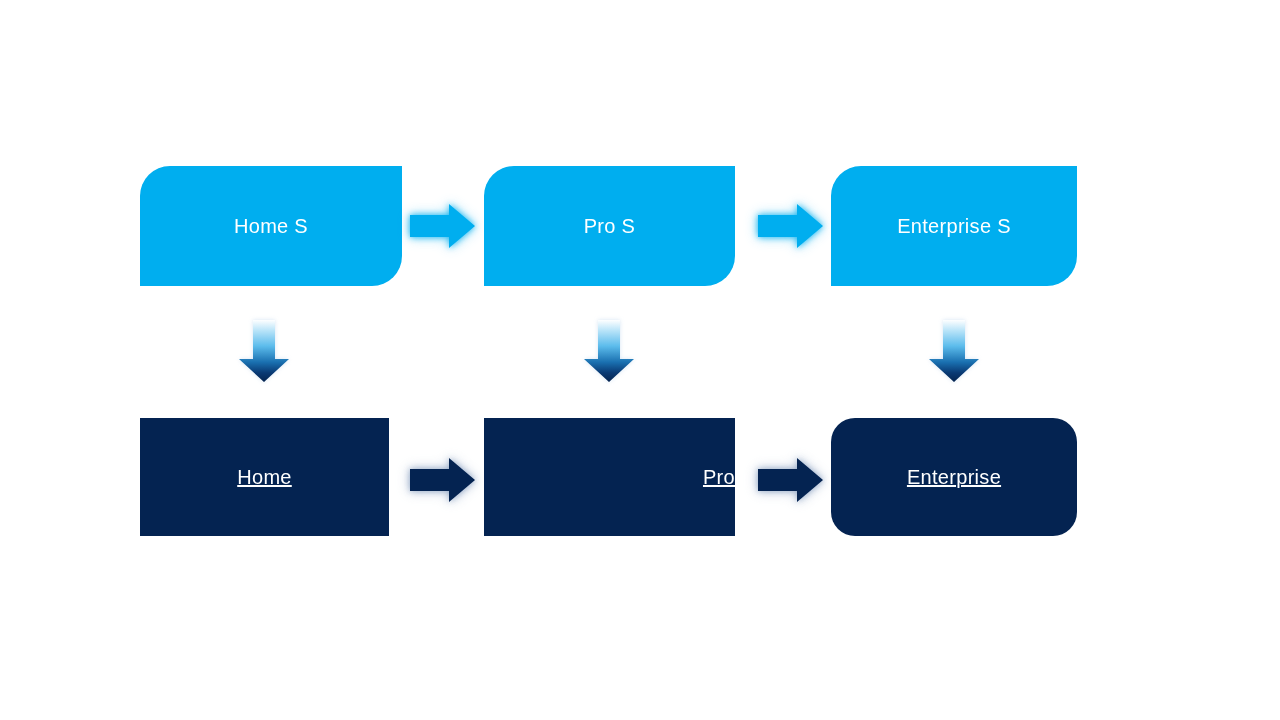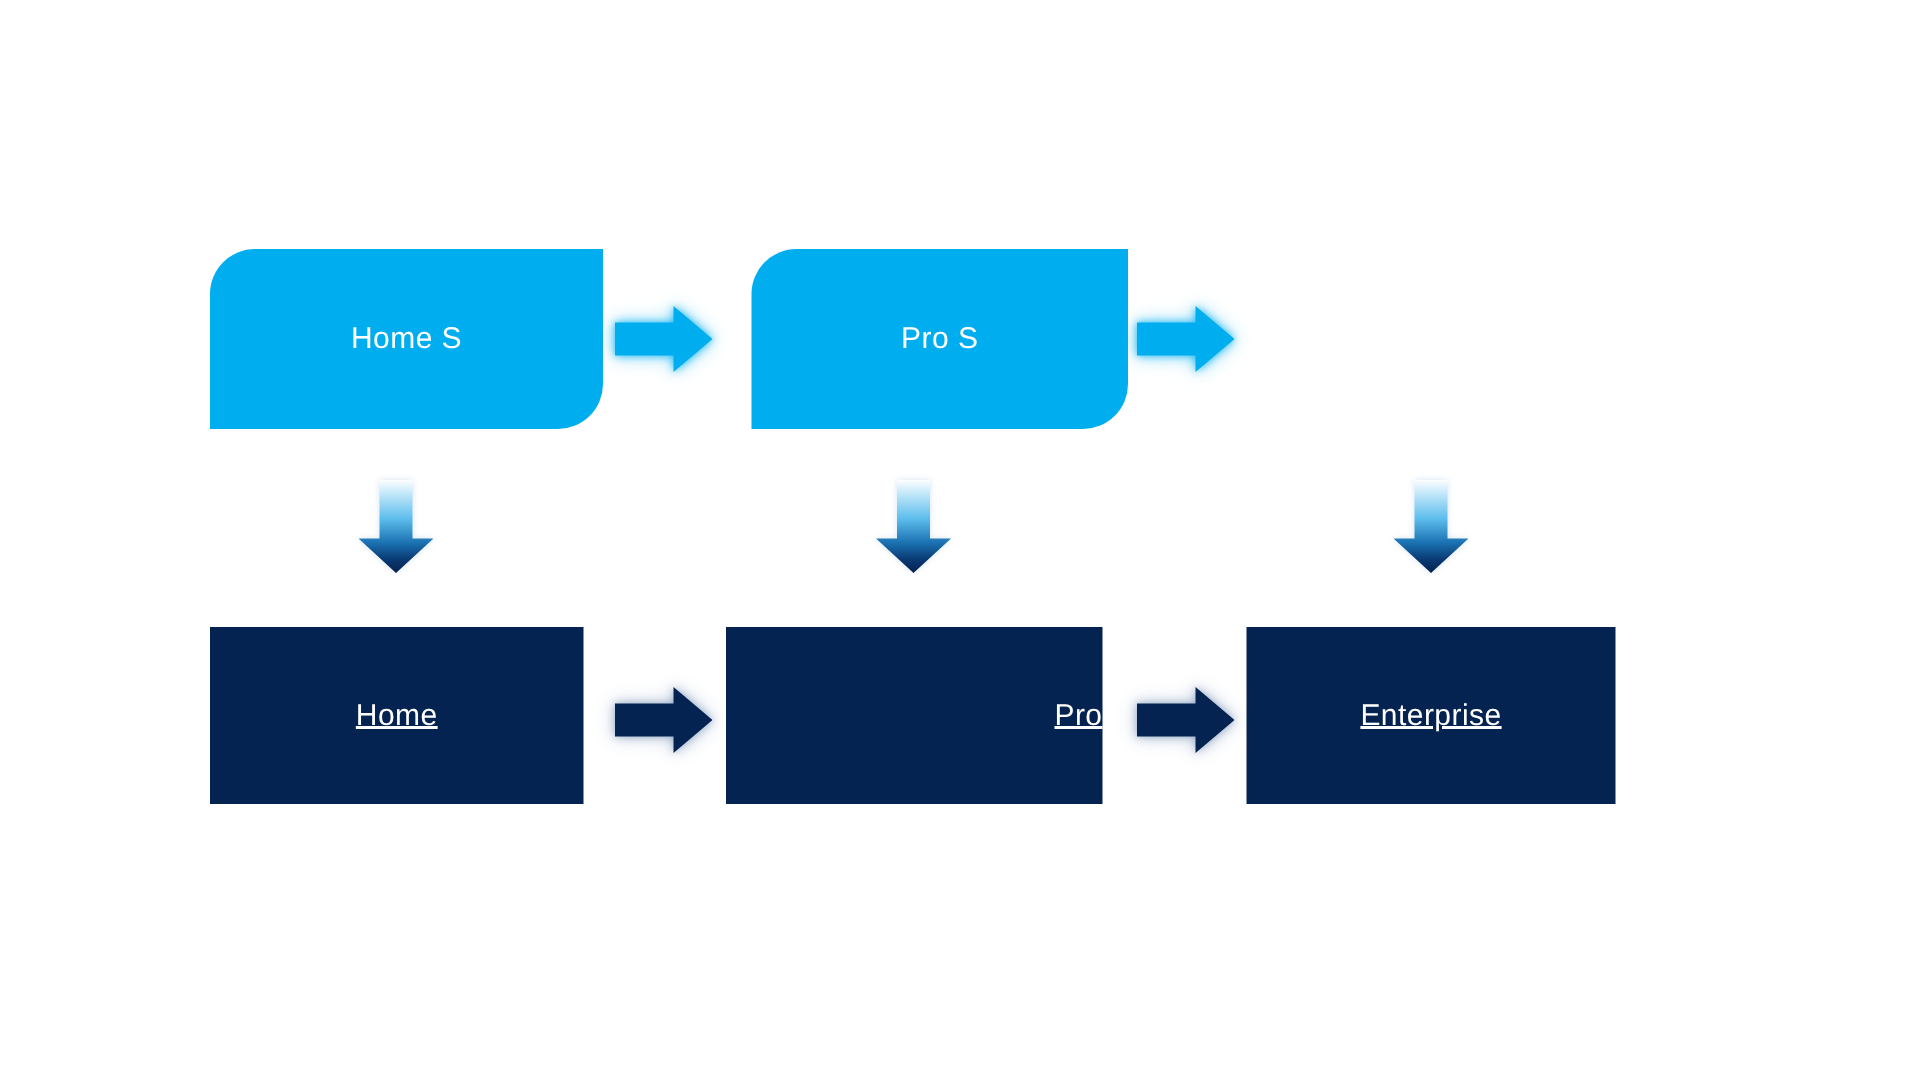--- a/index.html
+++ b/index.html
@@ -64,22 +64,25 @@
   }
 </style>
 </head>
 <body>
 
 <div class="slide">
 
   <div class="box light" style="left:140px; width:262px;">
     <span>Home S</span>
   </div>
-  <div class="box light" style="left:484px; width:251px;margin-left:17px;">
+  <div class="box light" style="left:484px; width:251px;">
     <span>Pro S</span>
+  </div>
+  <div class="box light" style="left:831px; width:246px;">
+    <span>Enterprise S</span>
   </div>
 
   <div class="arrow-wrap glow-cyan" style="left:410px; top:204px;">
     <div class="arrow-right cyan"></div>
   </div>
   <div class="arrow-wrap glow-cyan" style="left:758px; top:204px;">
     <div class="arrow-right cyan"></div>
   </div>
 
   <div class="arrow-wrap glow-soft" style="left:239px; top:320px;">
@@ -91,21 +94,21 @@
   <div class="arrow-wrap glow-soft" style="left:929px; top:320px;">
     <div class="arrow-down"></div>
   </div>
 
   <div class="box dark" style="left:140px; width:249px;">
     <span>Home</span>
   </div>
   <div class="box dark" style="left:484px; width:251px;justify-content:flex-end;">
     <span>Pro</span>
   </div>
-  <div class="box dark" style="left:831px; width:246px;">
+  <div class="box dark" style="left:831px; width:246px;border-radius:24px;">
     <span>Enterprise</span>
   </div>
 
   <div class="arrow-wrap glow-navy" style="left:410px; top:458px;">
     <div class="arrow-right navy"></div>
   </div>
   <div class="arrow-wrap glow-navy" style="left:758px; top:458px;">
     <div class="arrow-right navy"></div>
   </div>
 

